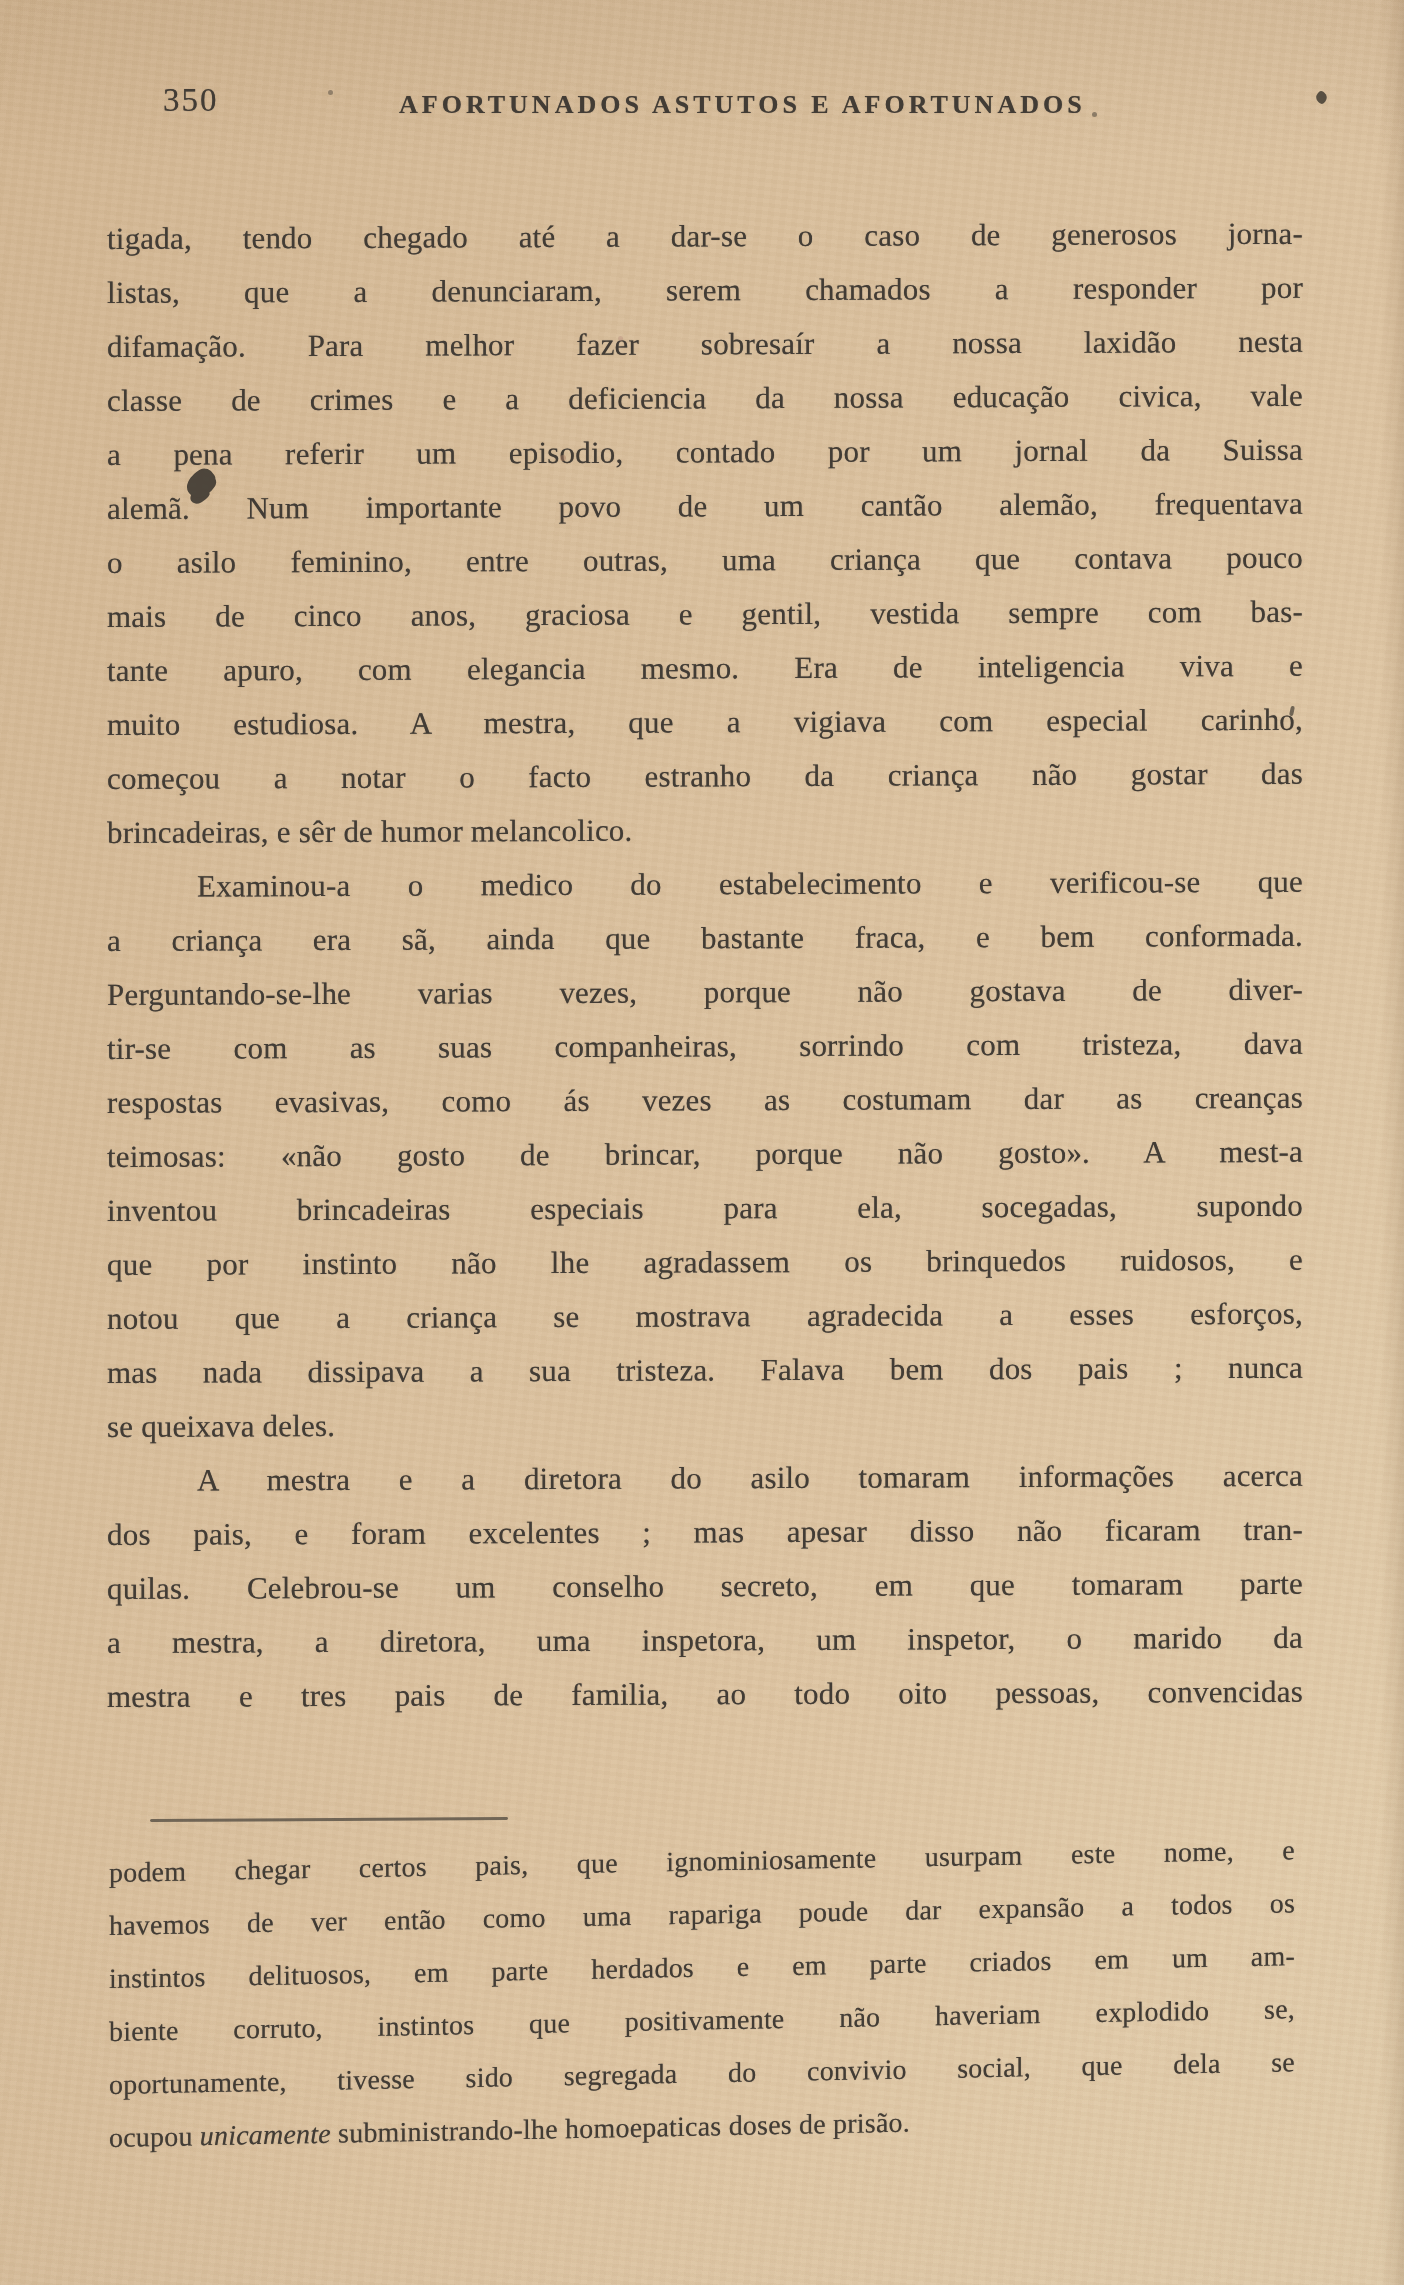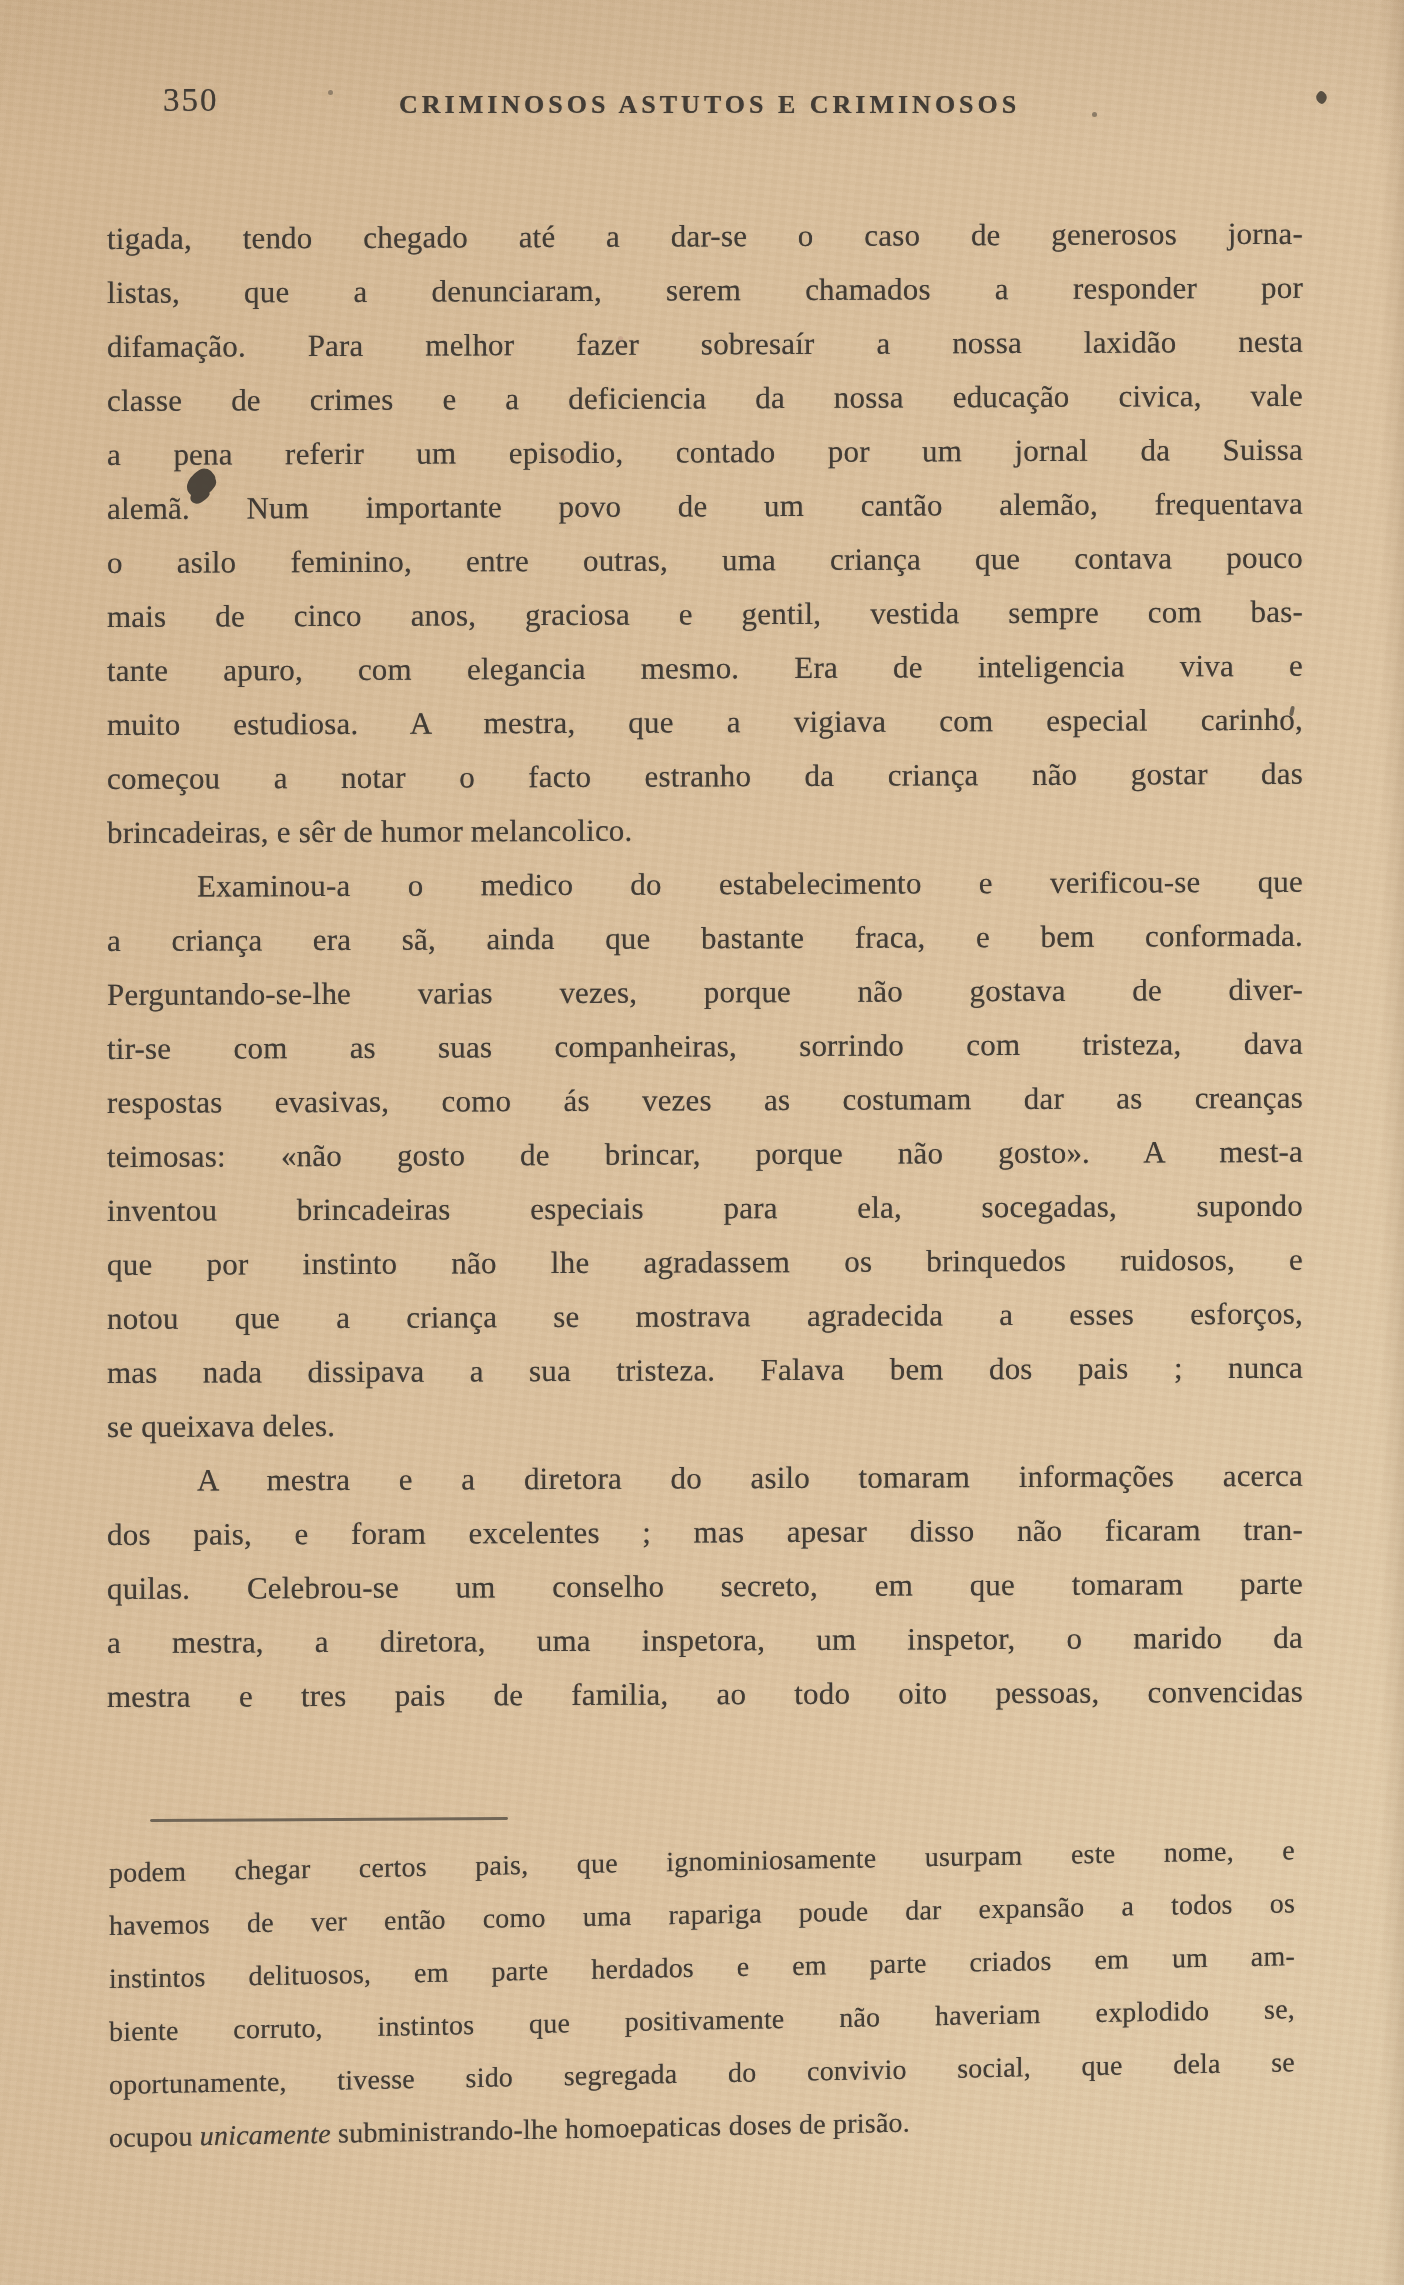--- a/index.html
+++ b/index.html
@@ -78,21 +78,21 @@
     opacity:0.92;
   }
 </style>
 </head>
 <body>
 
 <div class="page">
   <div class="texture"></div>
 
   <div class="page-number ink">350</div>
-  <div class="running-title ink">CRIMINOSOS ASTUTOS E CRIMINOSOS</div>
+  <div class="running-title ink">AFORTUNADOS ASTUTOS E AFORTUNADOS</div>
 
   <div class="body-text ink">
     <p>
       </p>
       <div class="line">tigada, tendo chegado até a dar-se o caso de generosos jorna-</div>
       <div class="line">listas, que a denunciaram, serem chamados a responder por</div>
       <div class="line">difamação. Para melhor fazer sobresaír a nossa laxidão nesta</div>
       <div class="line">classe de crimes e a deficiencia da nossa educação civica, vale</div>
       <div class="line">a pena referir um episodio, contado por um jornal da Suissa</div>
       <div class="line">alemã. Num importante povo de um cantão alemão, frequentava</div>

